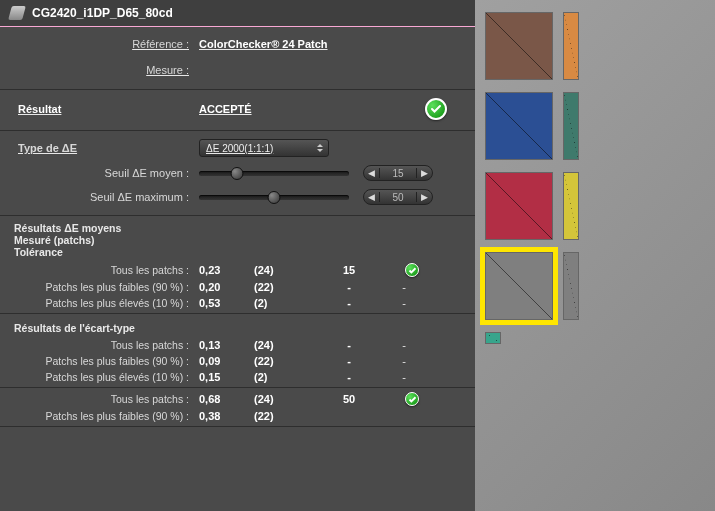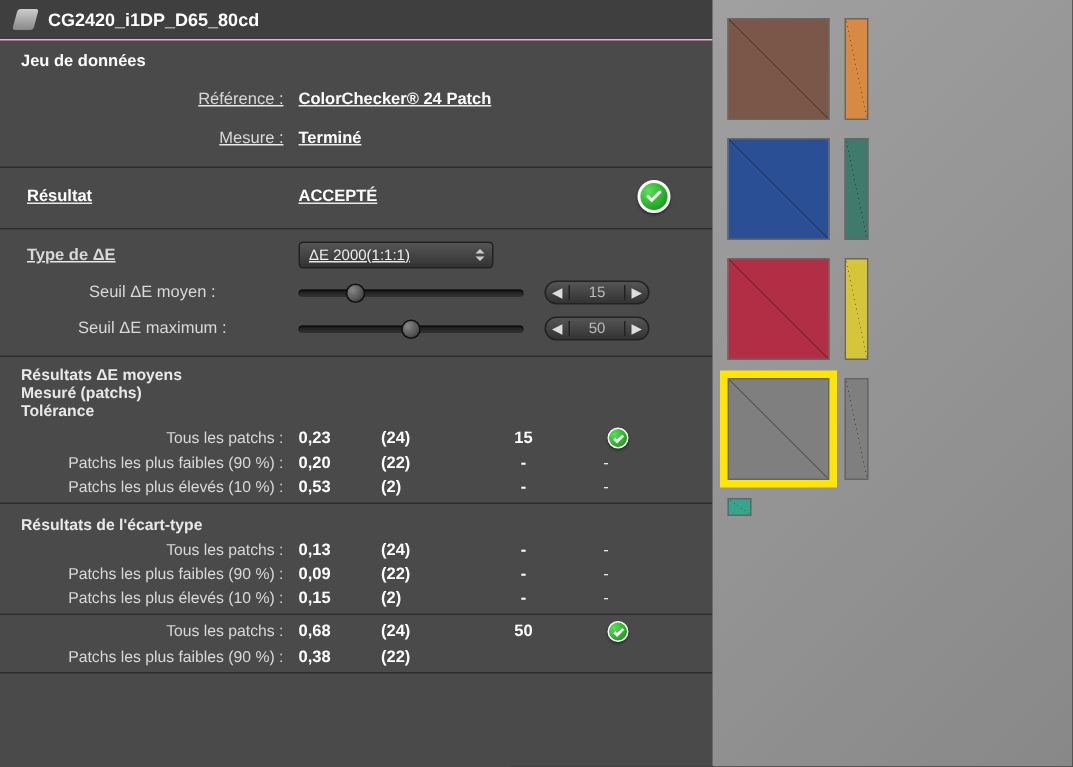--- a/index.html
+++ b/index.html
@@ -143,21 +143,21 @@
     border-right:3px solid transparent;
     border-top:3px solid #ccc;
   }
   .slider-row {
     display:flex;
     align-items:center;
     margin-bottom:8px;
   }
   .slider-label {
     width:185px;
-    text-align:center;
+    text-align:right;
     padding-right:10px;
     color:#d8d8d8;
   }
   .slider-track {
     width:150px;
     height:5px;
     background:linear-gradient(180deg,#1a1a1a,#333);
     border-radius:3px;
     position:relative;
     box-shadow: inset 0 1px 1px rgba(0,0,0,.7);
@@ -278,28 +278,26 @@
 </head>
 <body>
 
 <div class="left-panel">
   <div class="title-bar">
     <span class="title-icon"></span>
     <span class="title-text">CG2420_i1DP_D65_80cd</span>
   </div>
 
   <div class="section">
-    <div class="section-header">Jeu de données</div>
     <div class="row">
       <div class="label-col">Référence :</div>
       <div class="value-col">ColorChecker® 24 Patch</div>
     </div>
     <div class="row">
       <div class="label-col">Mesure :</div>
-      <div class="value-col">Terminé</div>
     </div>
   </div>
 
   <div class="section">
     <div class="row result-row">
       <div class="result-label">Résultat</div>
       <div class="result-value">ACCEPTÉ</div>
       <div class="check-badge">
         <svg viewBox="0 0 24 24">
             <path d="M4 12l5 5L20 6" stroke="#fff" stroke-width="4" fill="none" stroke-linecap="round"></path>

